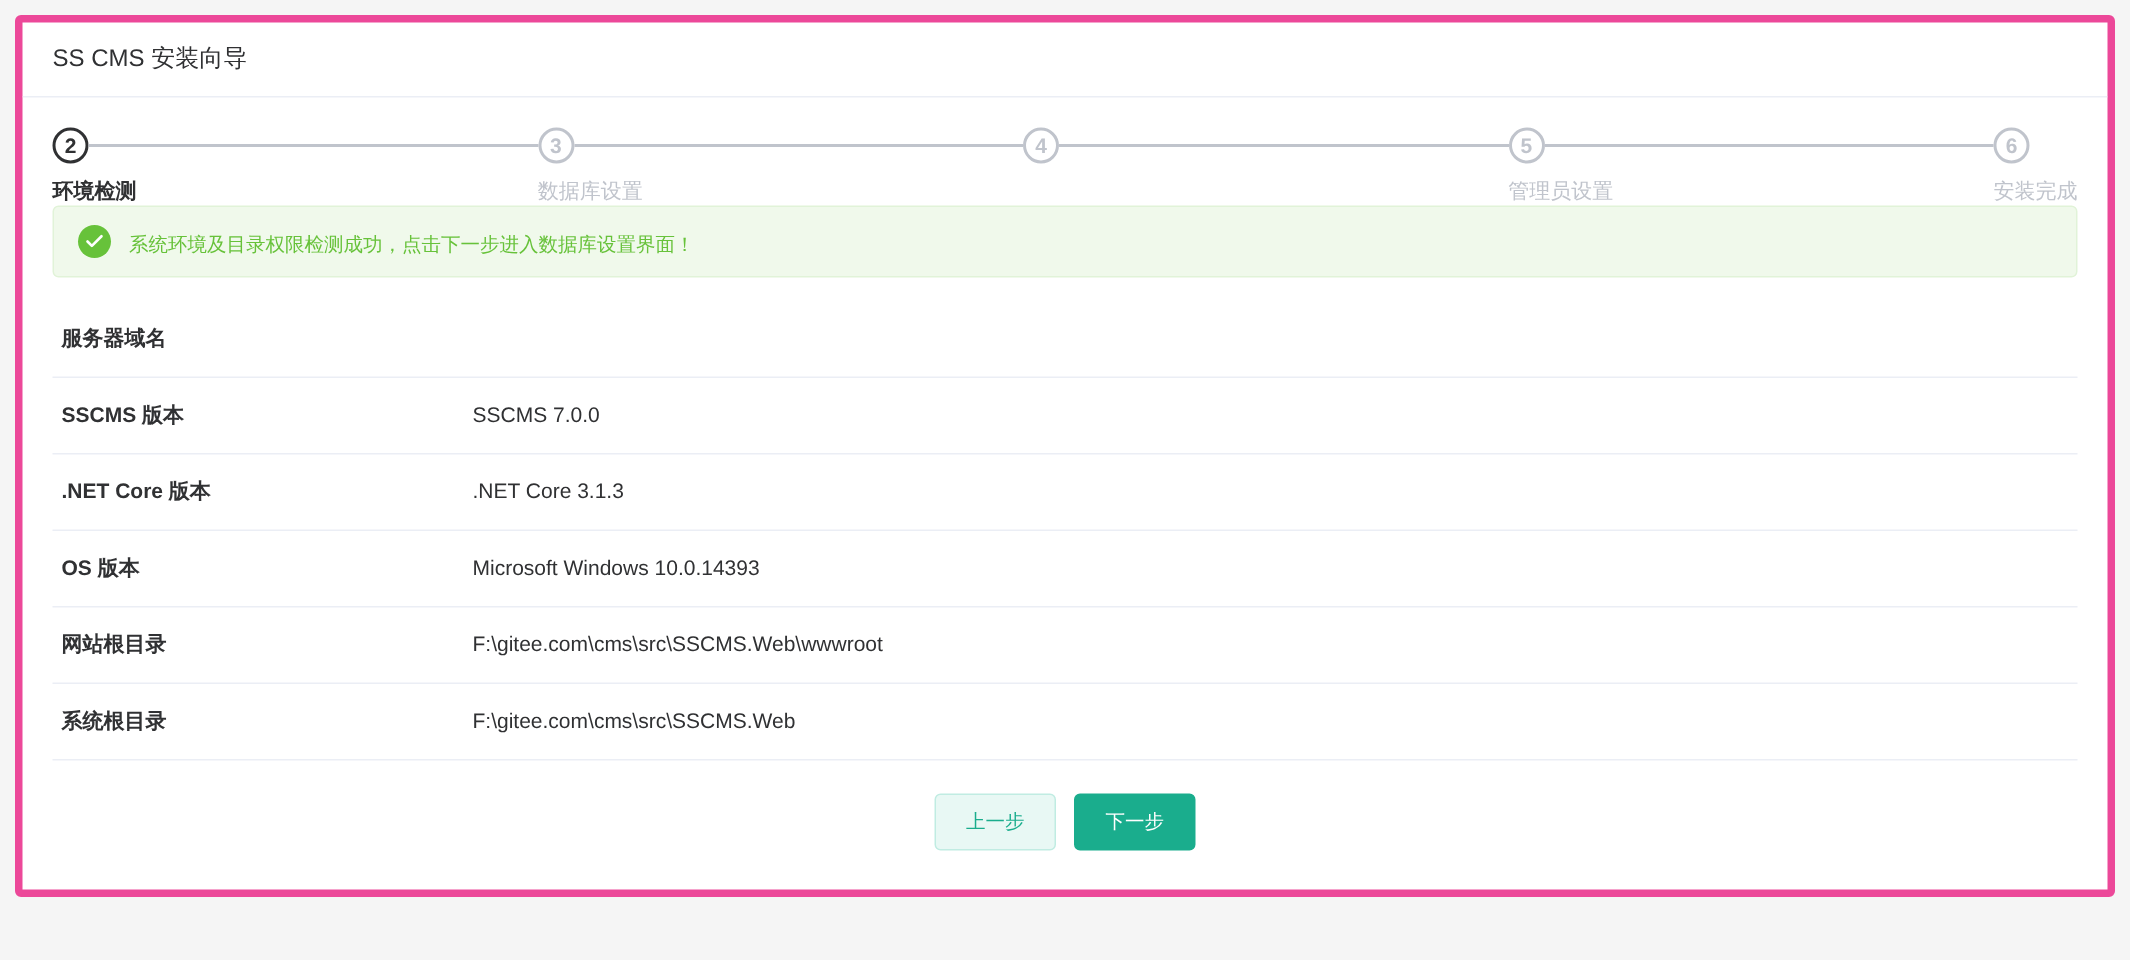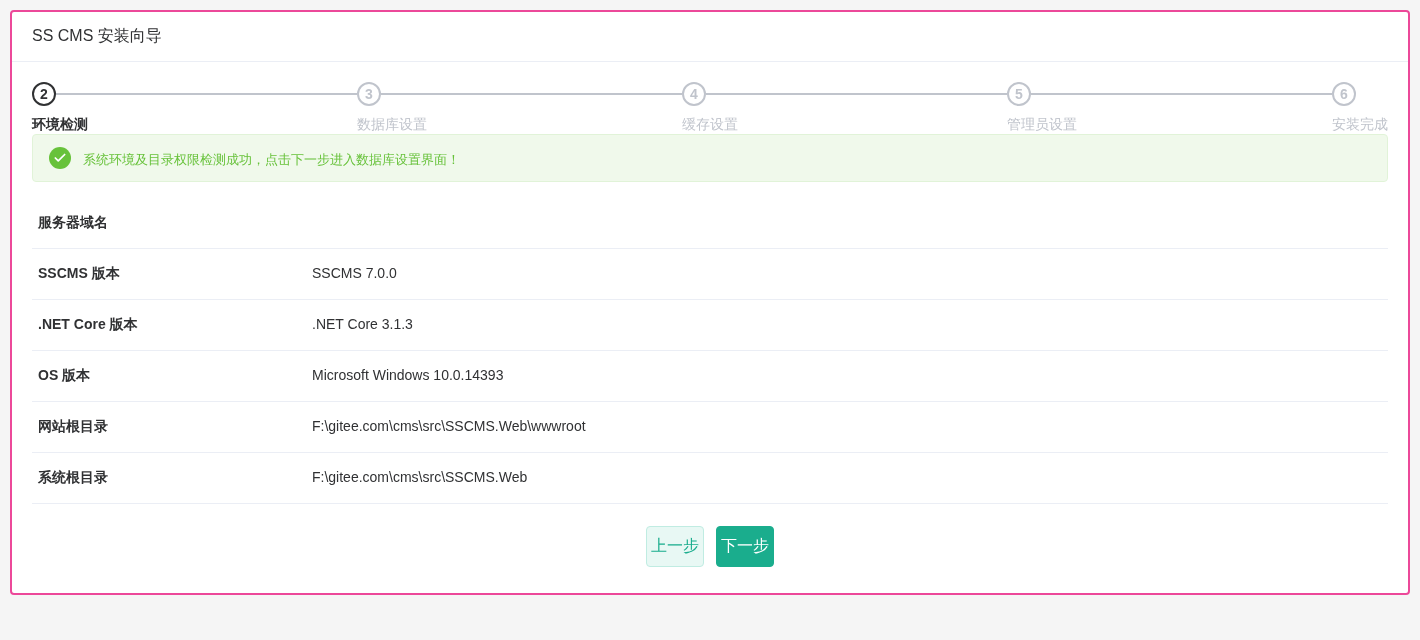--- a/index.html
+++ b/index.html
@@ -10,21 +10,21 @@
     body {
       font-family: "Helvetica Neue", Helvetica, "PingFang SC", "Hiragino Sans GB", "Microsoft YaHei", Arial, sans-serif;
       background: #f5f5f5;
       padding: 10px;
       color: #303133;
       font-size: 14px;
     }
     .card {
       background: #fff;
       border-radius: 4px;
-      border: 2px solid #ec4899;
+      border: 5px solid #ec4899;
       overflow: hidden;
     }
     .card-header {
       padding: 14px 20px;
       border-bottom: 1px solid #ebeef5;
       font-size: 16px;
       color: #303133;
     }
     .card-body {
       padding: 20px;
@@ -120,22 +120,22 @@
       color: #303133;
     }
     .button-row {
       display: flex;
       justify-content: center;
       gap: 12px;
       margin-top: 22px;
       margin-bottom: 6px;
     }
     .btn {
-      padding: 9px 4px;
-      font-size: 16px;
+      padding: 9px 20px;
+      font-size: 13px;
       border-radius: 4px;
       cursor: pointer;
       border: 1px solid transparent;
       font-family: inherit;
     }
     .btn-prev {
       background: #e8f8f4;
       border-color: #c0ece2;
       color: #1aad8d;
     }
@@ -176,21 +176,20 @@
           <div class="line-after"></div>
         </div>
         <div class="step-label">数据库设置</div>
       </div>
 
       <div class="step-block">
         <div class="step-head">
           <div class="step-icon-wrap">4</div>
           <div class="line-after"></div>
         </div>
-        <div class="step-label">缓存设置</div>
       </div>
 
       <div class="step-block">
         <div class="step-head">
           <div class="step-icon-wrap">5</div>
           <div class="line-after"></div>
         </div>
         <div class="step-label">管理员设置</div>
       </div>
 

